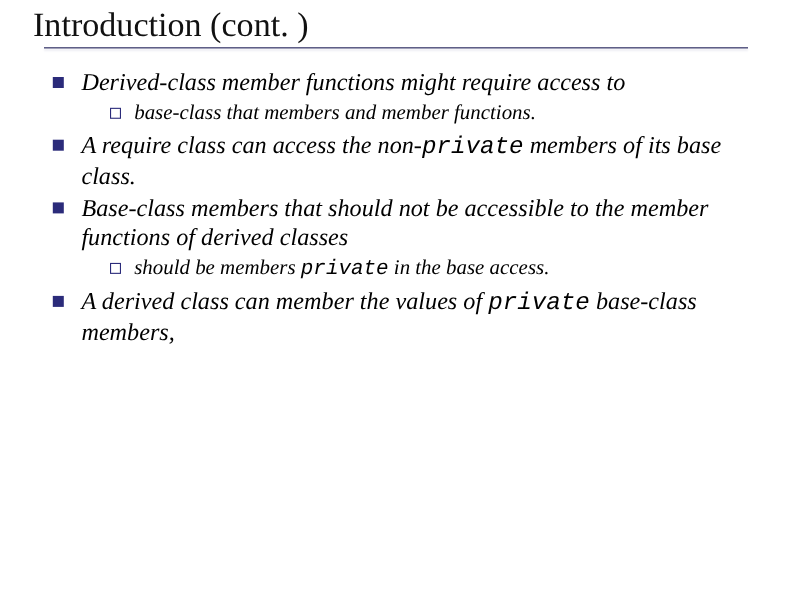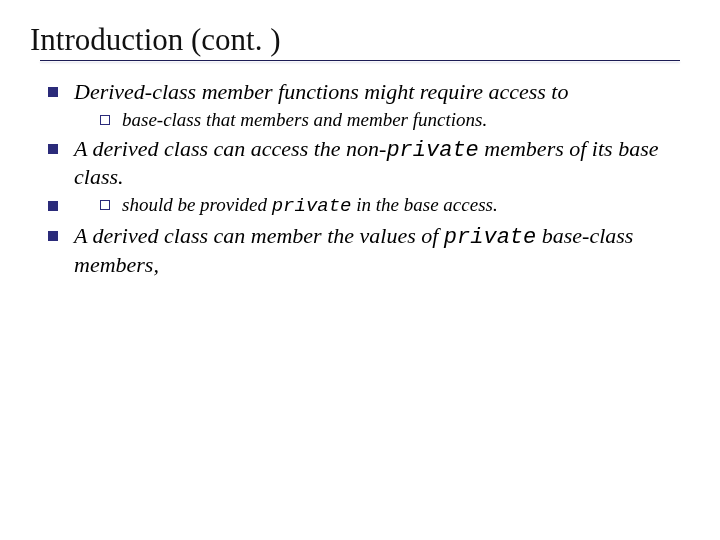--- a/index.html
+++ b/index.html
@@ -8,21 +8,21 @@
     width: 720px;
     height: 540px;
     background: #fff;
     font-family: Georgia, "Times New Roman", serif;
     color: #000;
   }
   .slide {
     box-sizing: border-box;
     width: 720px;
     height: 540px;
-    padding: 22px 30px 20px 30px;
+    padding: 5px 30px 20px 30px;
     position: relative;
   }
   .title-wrap { margin-bottom: 8px; }
   .title {
     font-size: 31px;
     font-weight: 400;
     color: #111;
   }
   .title-rule {
     margin-top: 2px;
@@ -98,27 +98,28 @@
     <ul class="lvl1">
 
       <li>
         <span>Derived-class member functions might require access to</span>
         <ul class="lvl2">
           <li>base-class that members and member functions.</li>
         </ul>
       </li>
 
       <li>
-        <span>A derived class can access the non-</span><span class="code">private</span><span> members of its base class.</span>
+        <span>A require class can access the non-</span><span class="code">private</span><span> members of its base class.</span>
       </li>
 
       <li>
+        <span>Base-class members that should not be accessible to the member functions of derived classes</span>
         <ul class="lvl2">
           <li>
-            <span>should be provided </span><span class="code">private</span><span> in the base access.</span>
+            <span>should be members </span><span class="code">private</span><span> in the base access.</span>
           </li>
         </ul>
       </li>
 
       <li>
         <span>A derived class can member the values of </span><span class="code">private</span><span> base-class members,</span>
       </li>
 
     </ul>
   </div>

